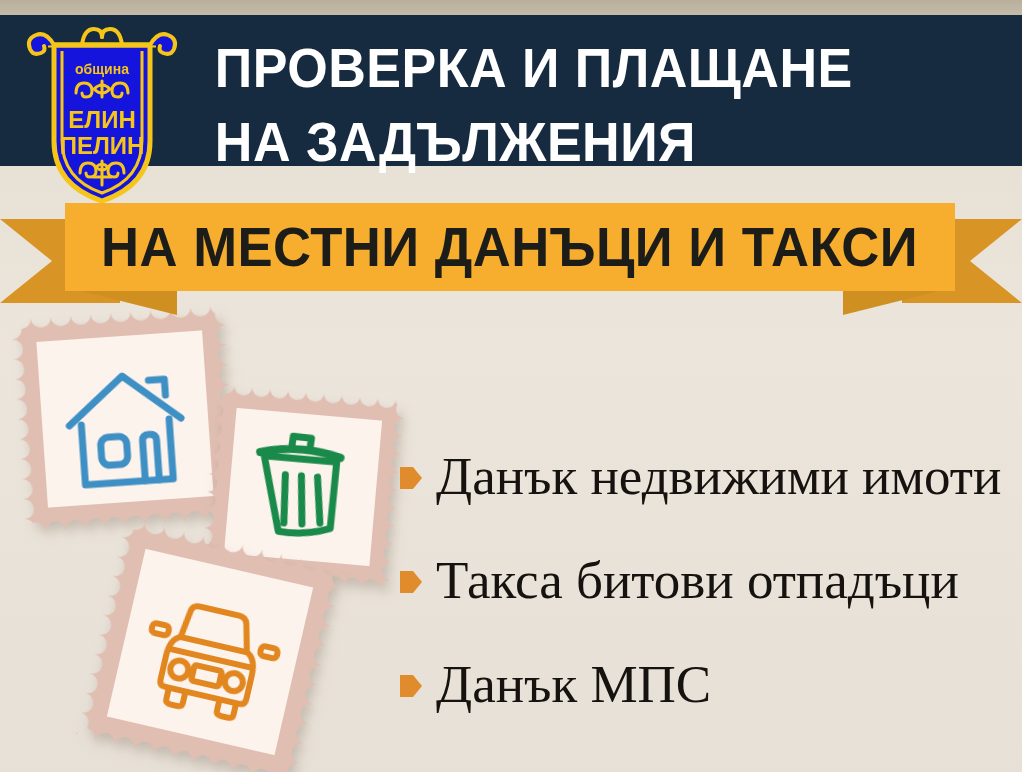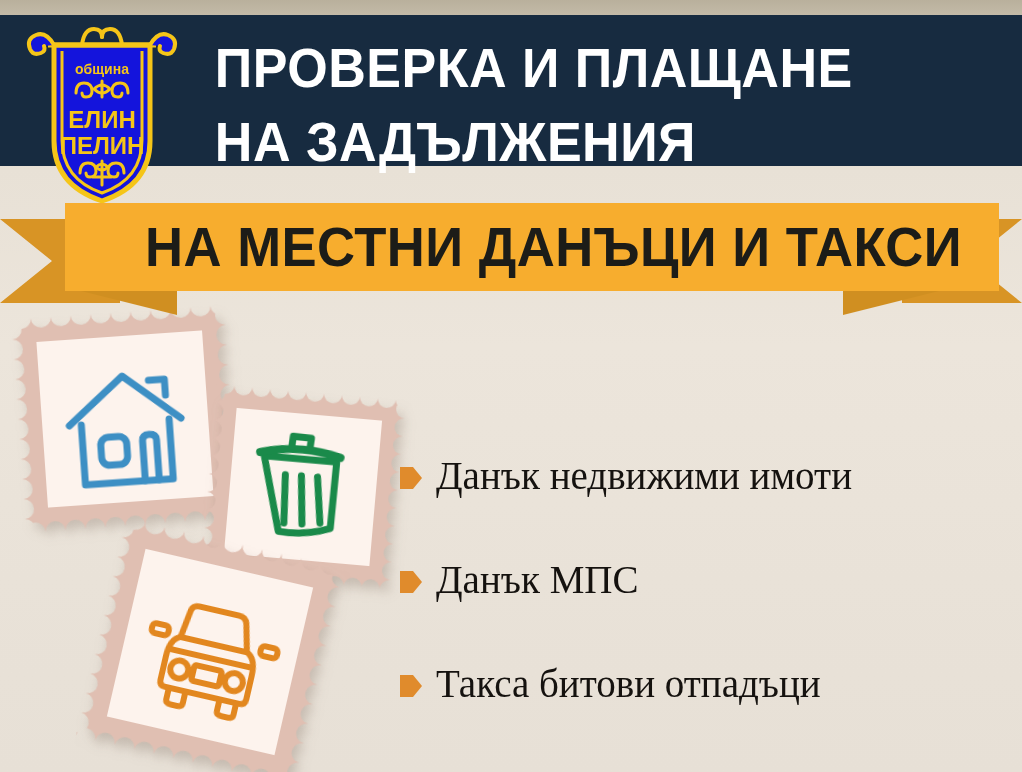--- a/index.html
+++ b/index.html
@@ -98,21 +98,20 @@
   .ribbon-band {
     position: absolute;
     left: 65px;
     top: 0px;
     width: 890px;
     height: 88px;
     background: #f7ad2e;
     display: flex;
     align-items: center;
     justify-content: center;
-    padding-left: 44px;
   }
   .ribbon-text {
     color: #1c1c18;
     font-family: "Liberation Sans", sans-serif;
     font-weight: bold;
     font-size: 56px;
     line-height: 56px;
     letter-spacing: 0.5px;
     transform: scaleX(0.94);
     white-space: nowrap;
@@ -146,21 +145,21 @@
   }
   .bullet {
     width: 22px;
     height: 26px;
     flex: 0 0 auto;
     margin-right: 14px;
     margin-top: 4px;
   }
   .item-label {
     font-family: "Liberation Serif", "DejaVu Serif", serif;
-    font-size: 39px;
+    font-size: 53px;
     line-height: 50px;
     color: #15120f;
     white-space: nowrap;
   }
 </style>
 </head>
 <body>
 
 <div id="poster">
 
@@ -451,25 +450,25 @@
       <svg class="bullet" viewBox="0 0 22 26">
         <path d="M0 2 L13 2 L22 13 L13 24 L0 24 Z" fill="#e08b2c"></path>
       </svg>
       <span class="item-label">Данък недвижими имоти</span>
     </div>
 
     <div class="list-item">
       <svg class="bullet" viewBox="0 0 22 26">
         <path d="M0 2 L13 2 L22 13 L13 24 L0 24 Z" fill="#e08b2c"></path>
       </svg>
-      <span class="item-label">Данък МПС</span>
+      <span class="item-label">Такса битови отпадъци</span>
     </div>
 
     <div class="list-item">
       <svg class="bullet" viewBox="0 0 22 26">
         <path d="M0 2 L13 2 L22 13 L13 24 L0 24 Z" fill="#e08b2c"></path>
       </svg>
-      <span class="item-label">Такса битови отпадъци</span>
+      <span class="item-label">Данък МПС</span>
     </div>
 
   </div>
 
 </div>
 
 </body></html>

